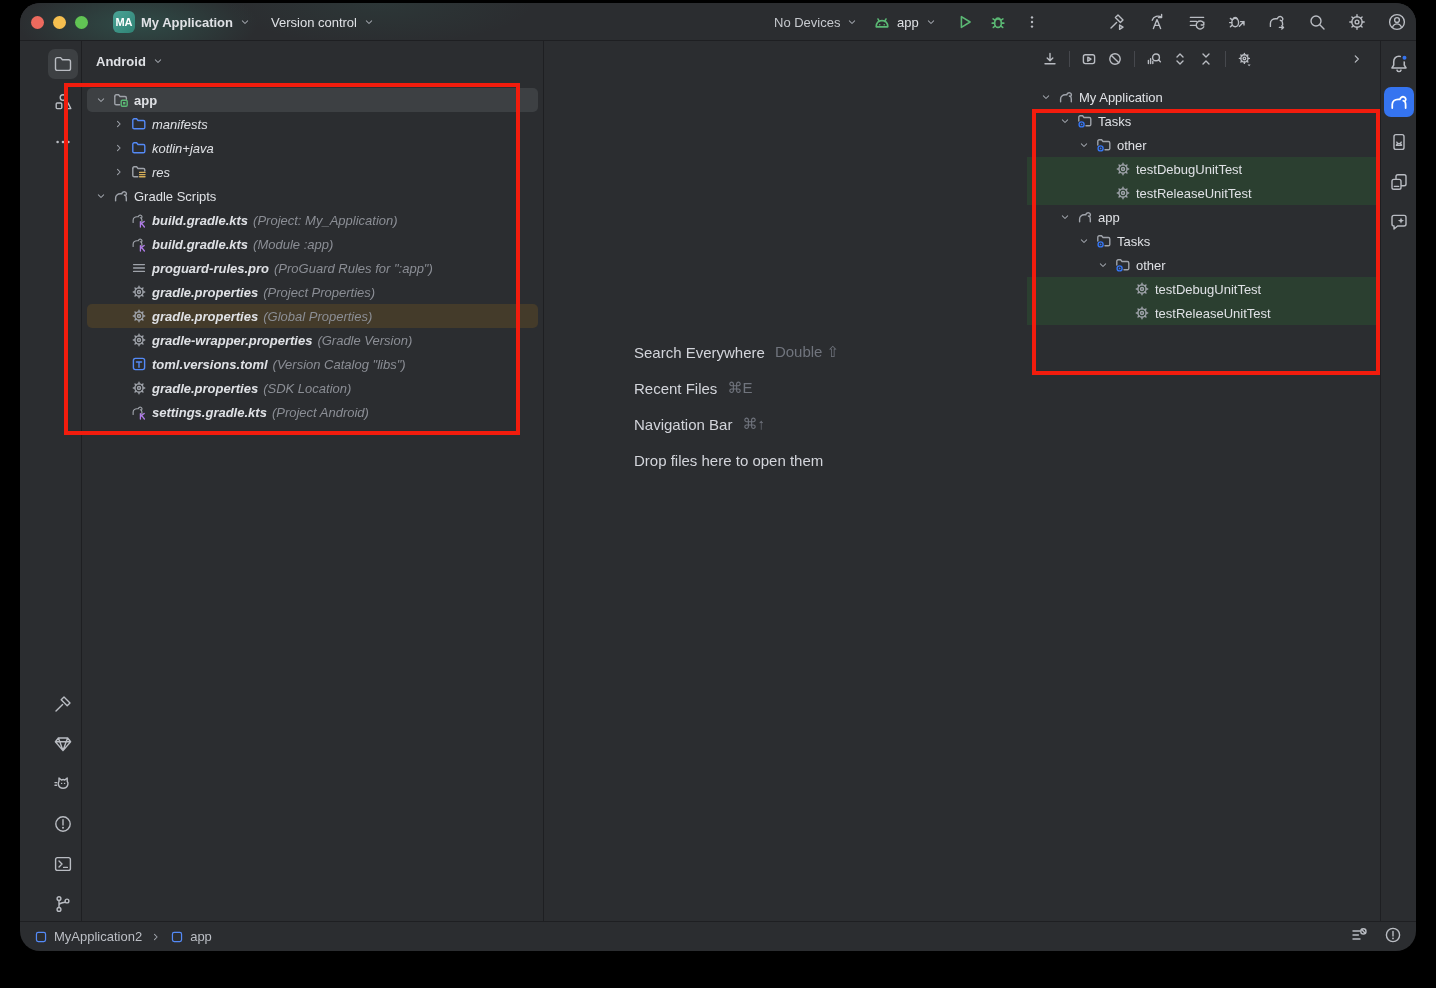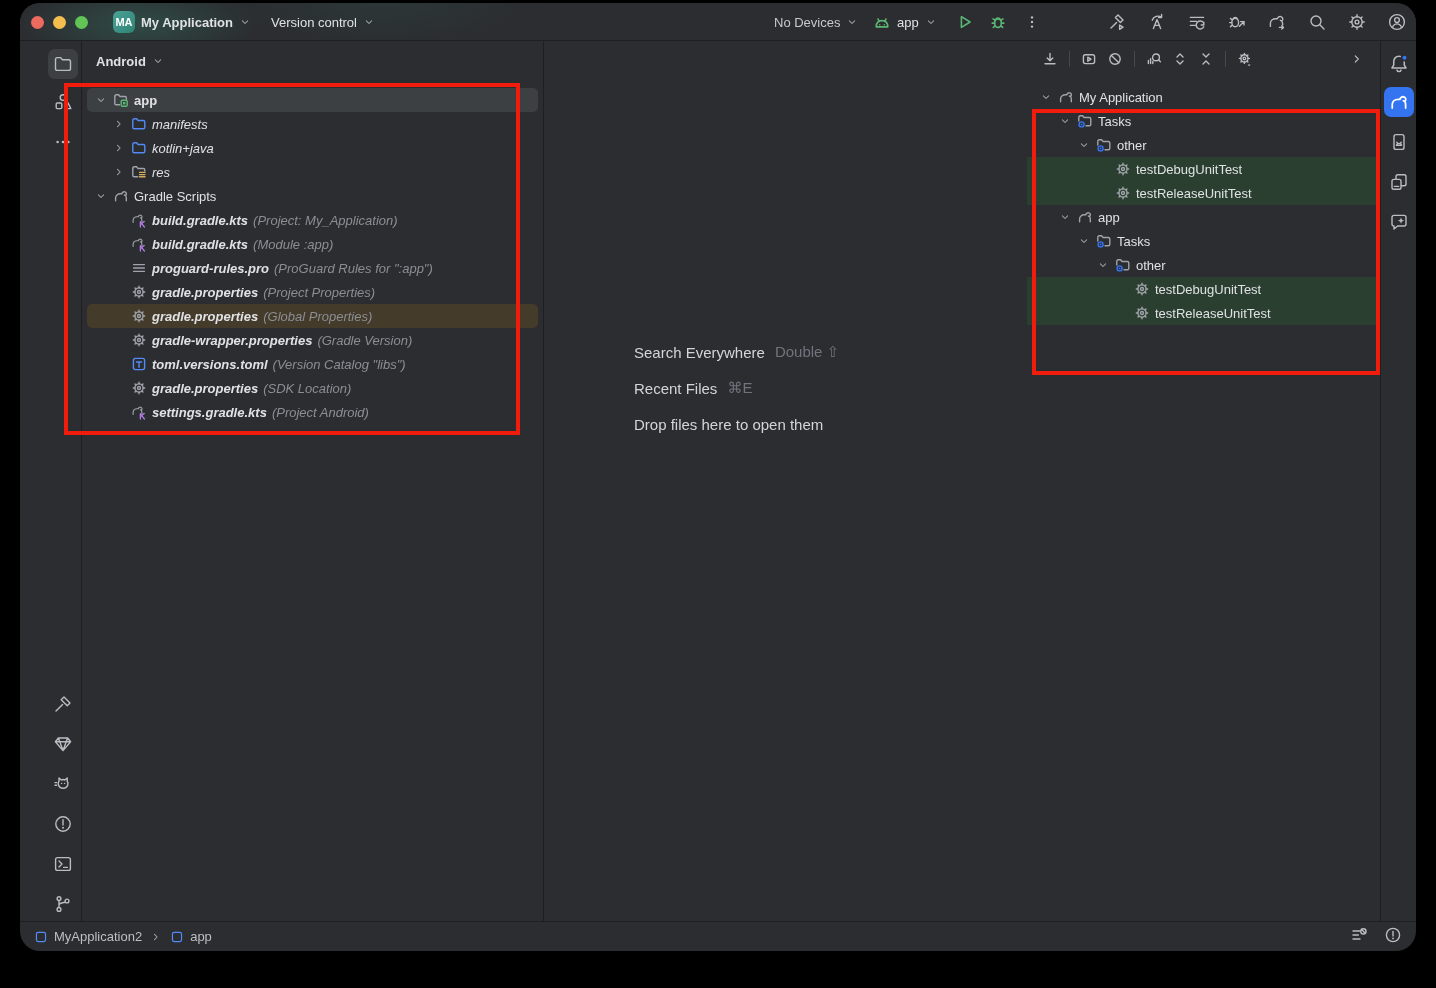--- a/index.html
+++ b/index.html
@@ -476,20 +476,24 @@
       <div class="shortcuts">
         <div class="sline">
             <span>Search Everywhere</span>
             <span class="skeys">Double ⇧</span>
           </div>
         <div class="sline">
             <span>Recent Files</span>
             <span class="skeys">⌘E</span>
           </div>
         <div class="sline">
+            <span>Navigation Bar</span>
+            <span class="skeys">⌘↑</span>
+          </div>
+        <div class="sline">
             <span>Drop files here to open them</span>
           </div>
       </div>
     </div>
 
     <div class="g-panel">
       <div class="g-toolbar">
         <span class="tbx">
           <svg class="ic" width="16" height="16" viewBox="0 0 16 16">
               <path d="M8 2.4 V9.4 M5.2 7 L8 9.8 L10.8 7 M3 12.8 H13"></path>

